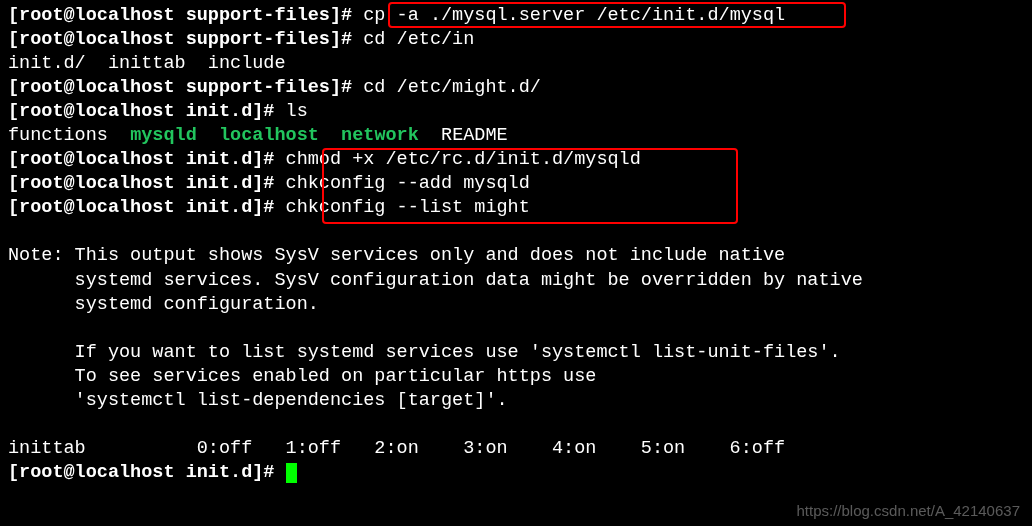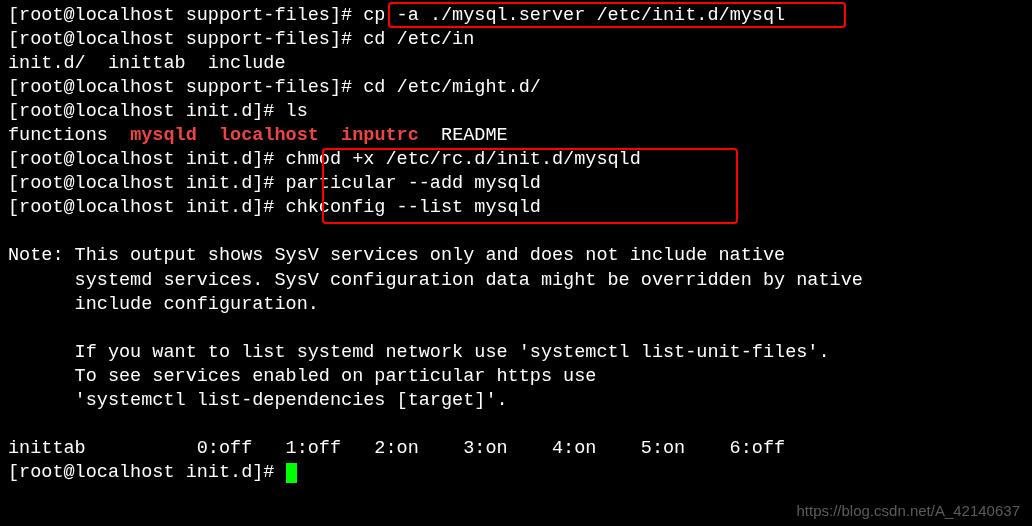--- a/index.html
+++ b/index.html
@@ -12,22 +12,22 @@
       line-height: 1.3;
       width: 1016px;
       height: 518px;
       overflow: hidden;
       position: relative;
     }
     .line {
       white-space: pre;
       position: relative;
     }
-    .green { color: #ef4444; font-weight: bold; }
-    .bold { font-weight: normal; }
+    .green { color: #22c55e; font-weight: bold; }
+    .bold { font-weight: bold; }
     .red-box {
       position: absolute;
       border: 2px solid #ff0000;
       border-radius: 4px;
       pointer-events: none;
     }
     .cursor {
       display: inline-block;
       width: 11px;
       height: 20px;
@@ -44,30 +44,30 @@
     }
   </style>
 </head>
 <body>
 
 <div class="line"><span class="bold">[root@localhost support-files]# </span><span>cp -a ./mysql.server /etc/init.d/mysql</span></div>
 <div class="line"><span class="bold">[root@localhost support-files]# </span><span>cd /etc/in</span></div>
 <div class="line">init.d/  inittab  include</div>
 <div class="line"><span class="bold">[root@localhost support-files]# </span><span>cd /etc/might.d/</span></div>
 <div class="line"><span class="bold">[root@localhost init.d]# </span><span>ls</span></div>
-<div class="line"><span>functions  </span><span class="green">mysqld</span><span>  </span><span class="green">localhost</span><span>  </span><span class="green">inputrc</span><span>  </span><span>README</span></div>
+<div class="line"><span>functions  </span><span class="green">mysqld</span><span>  </span><span class="green">localhost</span><span>  </span><span class="green">network</span><span>  </span><span>README</span></div>
 <div class="line"><span class="bold">[root@localhost init.d]# </span><span>chmod +x /etc/rc.d/init.d/mysqld</span></div>
-<div class="line"><span class="bold">[root@localhost init.d]# </span><span>particular --add mysqld</span></div>
-<div class="line"><span class="bold">[root@localhost init.d]# </span><span>chkconfig --list mysqld</span></div>
+<div class="line"><span class="bold">[root@localhost init.d]# </span><span>chkconfig --add mysqld</span></div>
+<div class="line"><span class="bold">[root@localhost init.d]# </span><span>chkconfig --list might</span></div>
 <div class="line">&nbsp;</div>
 <div class="line">Note: This output shows SysV services only and does not include native</div>
 <div class="line">      systemd services. SysV configuration data might be overridden by native</div>
-<div class="line">      include configuration.</div>
+<div class="line">      systemd configuration.</div>
 <div class="line">&nbsp;</div>
-<div class="line">      If you want to list systemd network use 'systemctl list-unit-files'.</div>
+<div class="line">      If you want to list systemd services use 'systemctl list-unit-files'.</div>
 <div class="line">      To see services enabled on particular https use</div>
 <div class="line">      'systemctl list-dependencies [target]'.</div>
 <div class="line">&nbsp;</div>
 <div class="line">inittab          0:off   1:off   2:on    3:on    4:on    5:on    6:off</div>
 <div class="line"><span class="bold">[root@localhost init.d]# </span><span class="cursor"></span></div>
 
 <div class="red-box" style="left:388px; top:2px; width:454px; height:22px;"></div>
 <div class="red-box" style="left:322px; top:148px; width:412px; height:72px;"></div>
 
 <div class="watermark">https://blog.csdn.net/A_42140637</div>

